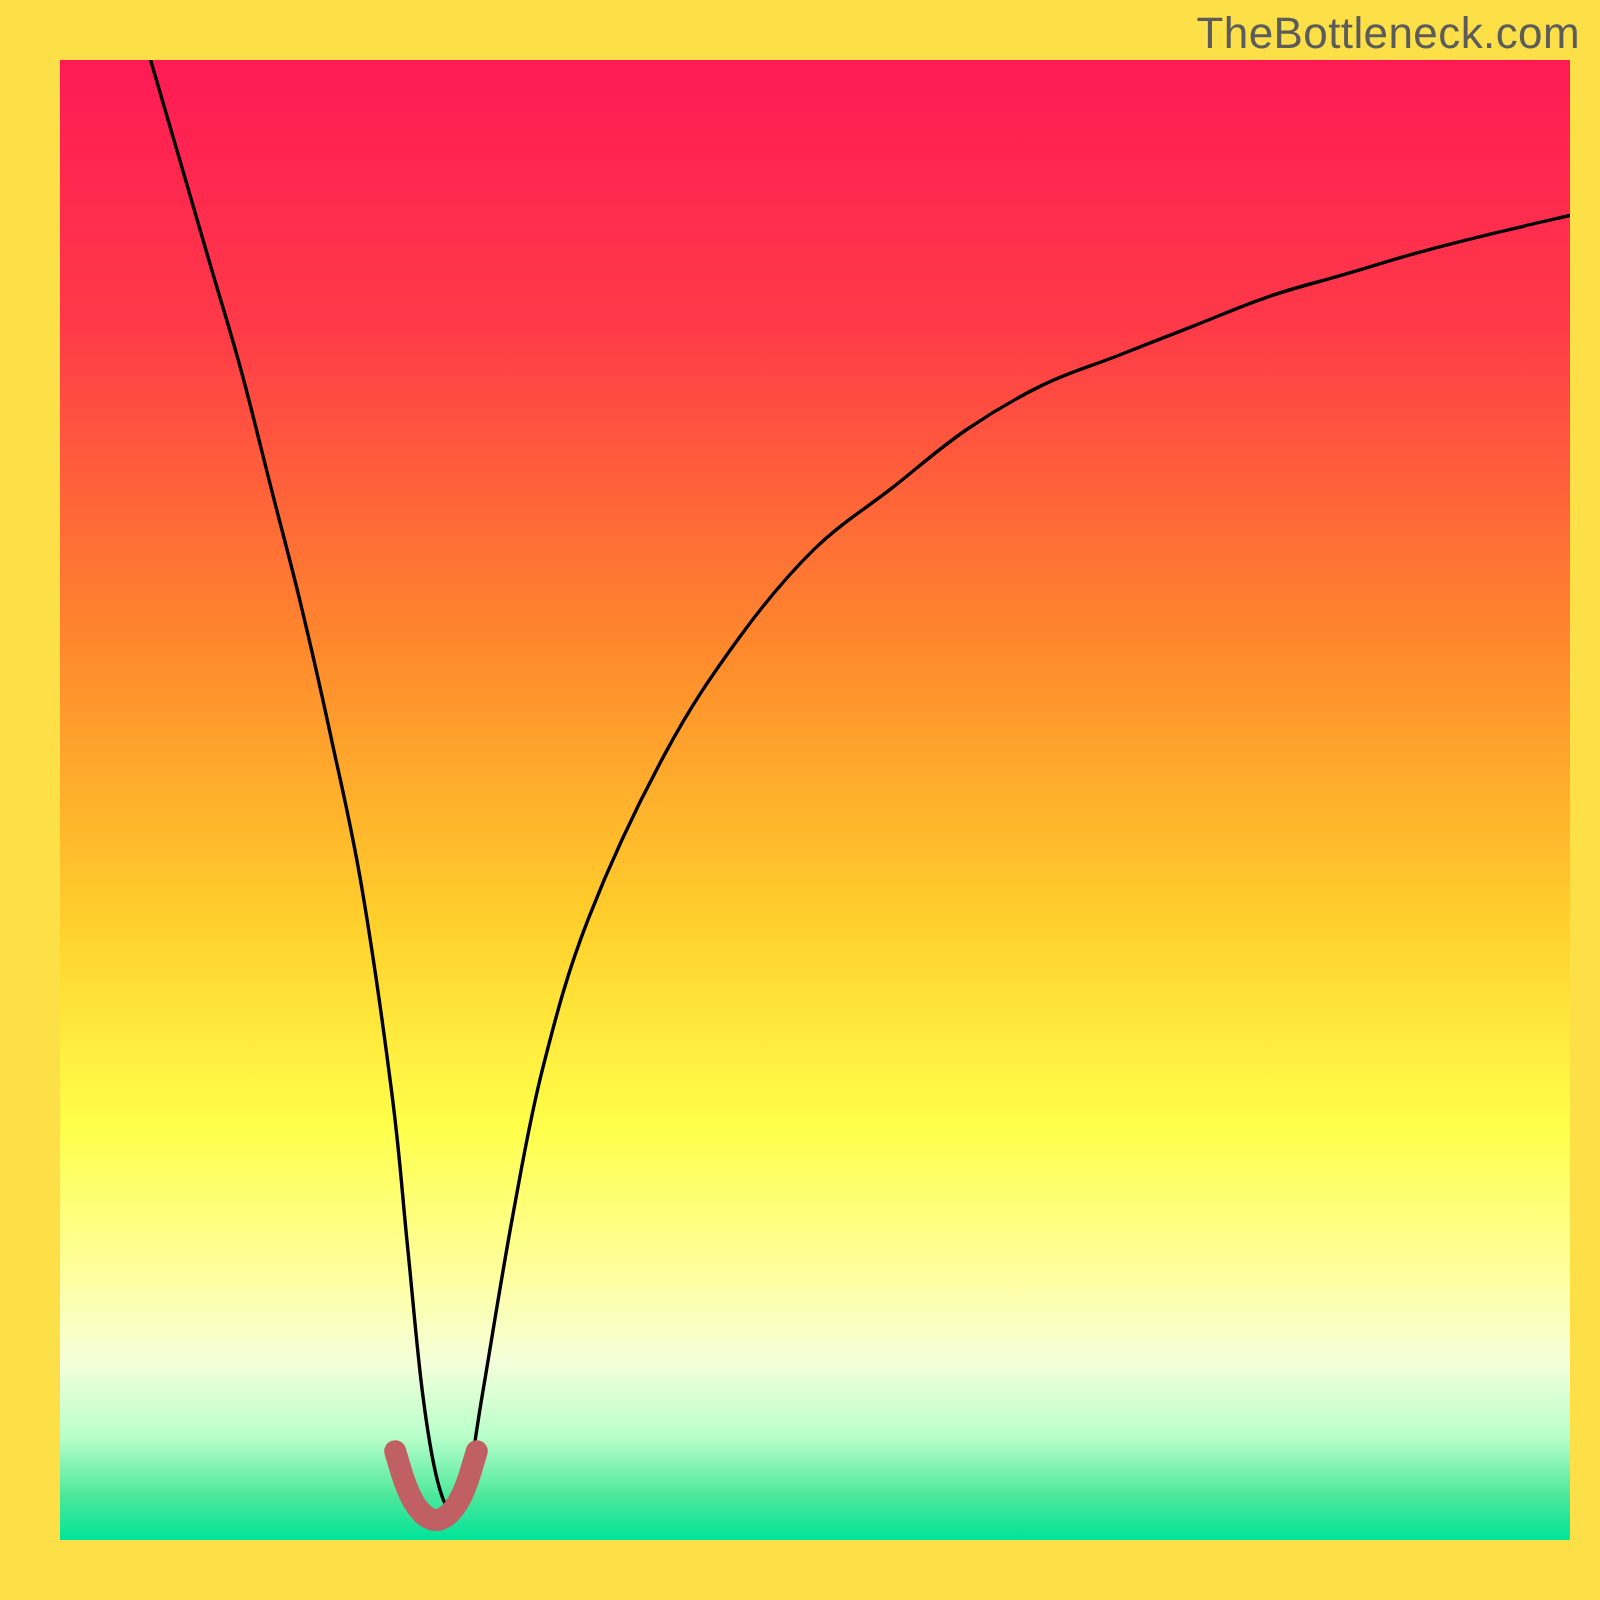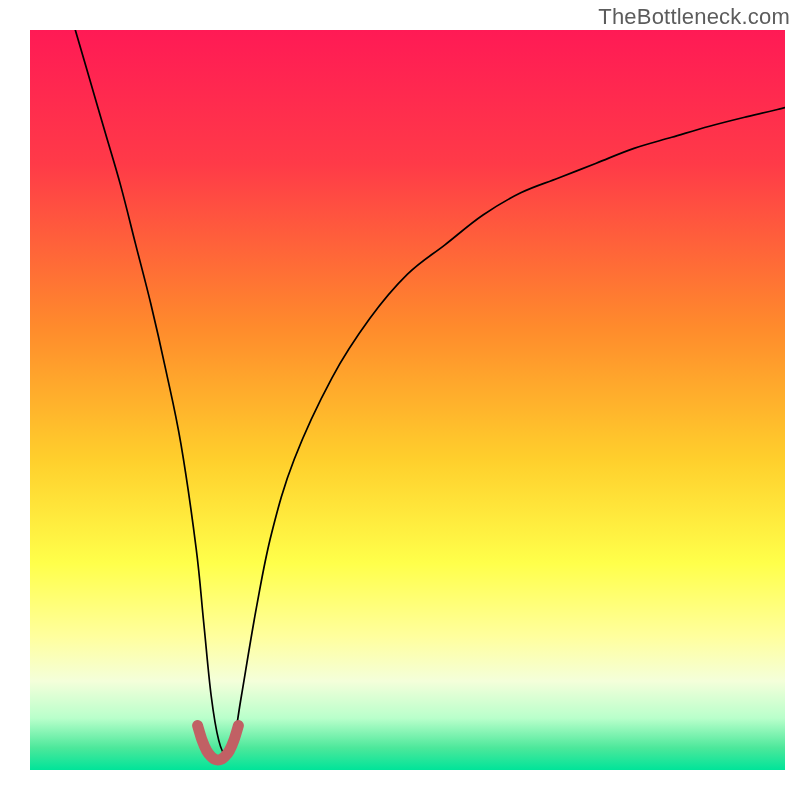--- a/index.html
+++ b/index.html
@@ -8,21 +8,21 @@
     width: 800px;
     height: 800px;
     overflow: hidden;
     background: #000;
     font-family: Arial, Helvetica, sans-serif;
   }
   .frame {
     position: absolute;
     left: 0; top: 0;
     width: 800px; height: 800px;
-    background: #ffffff;
+    background: #fde047;
   }
   .plot {
     position: absolute;
     left: 30px;
     top: 30px;
     width: 755px;
     height: 740px;
     overflow: hidden;
   }
   .watermark {

